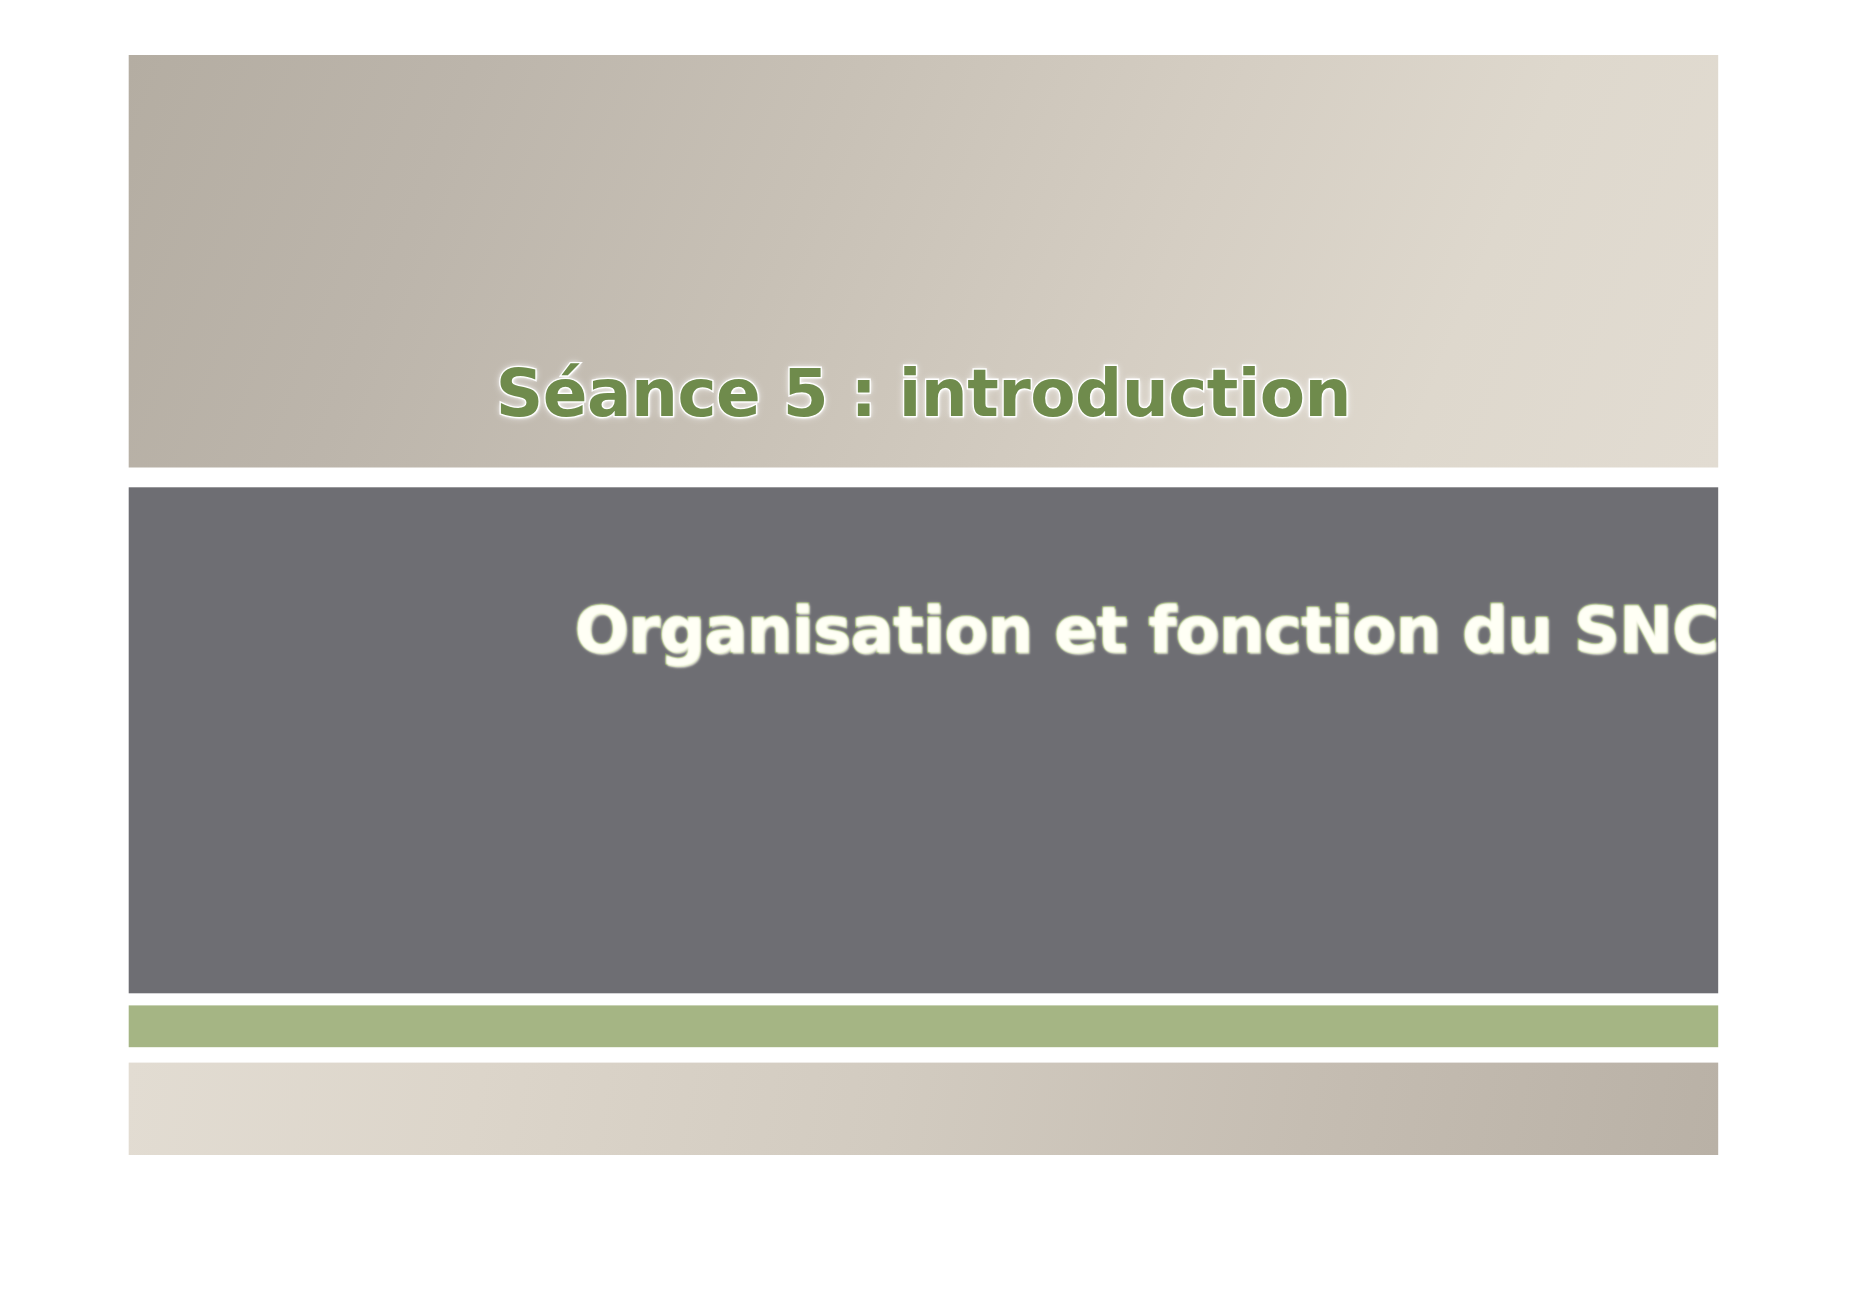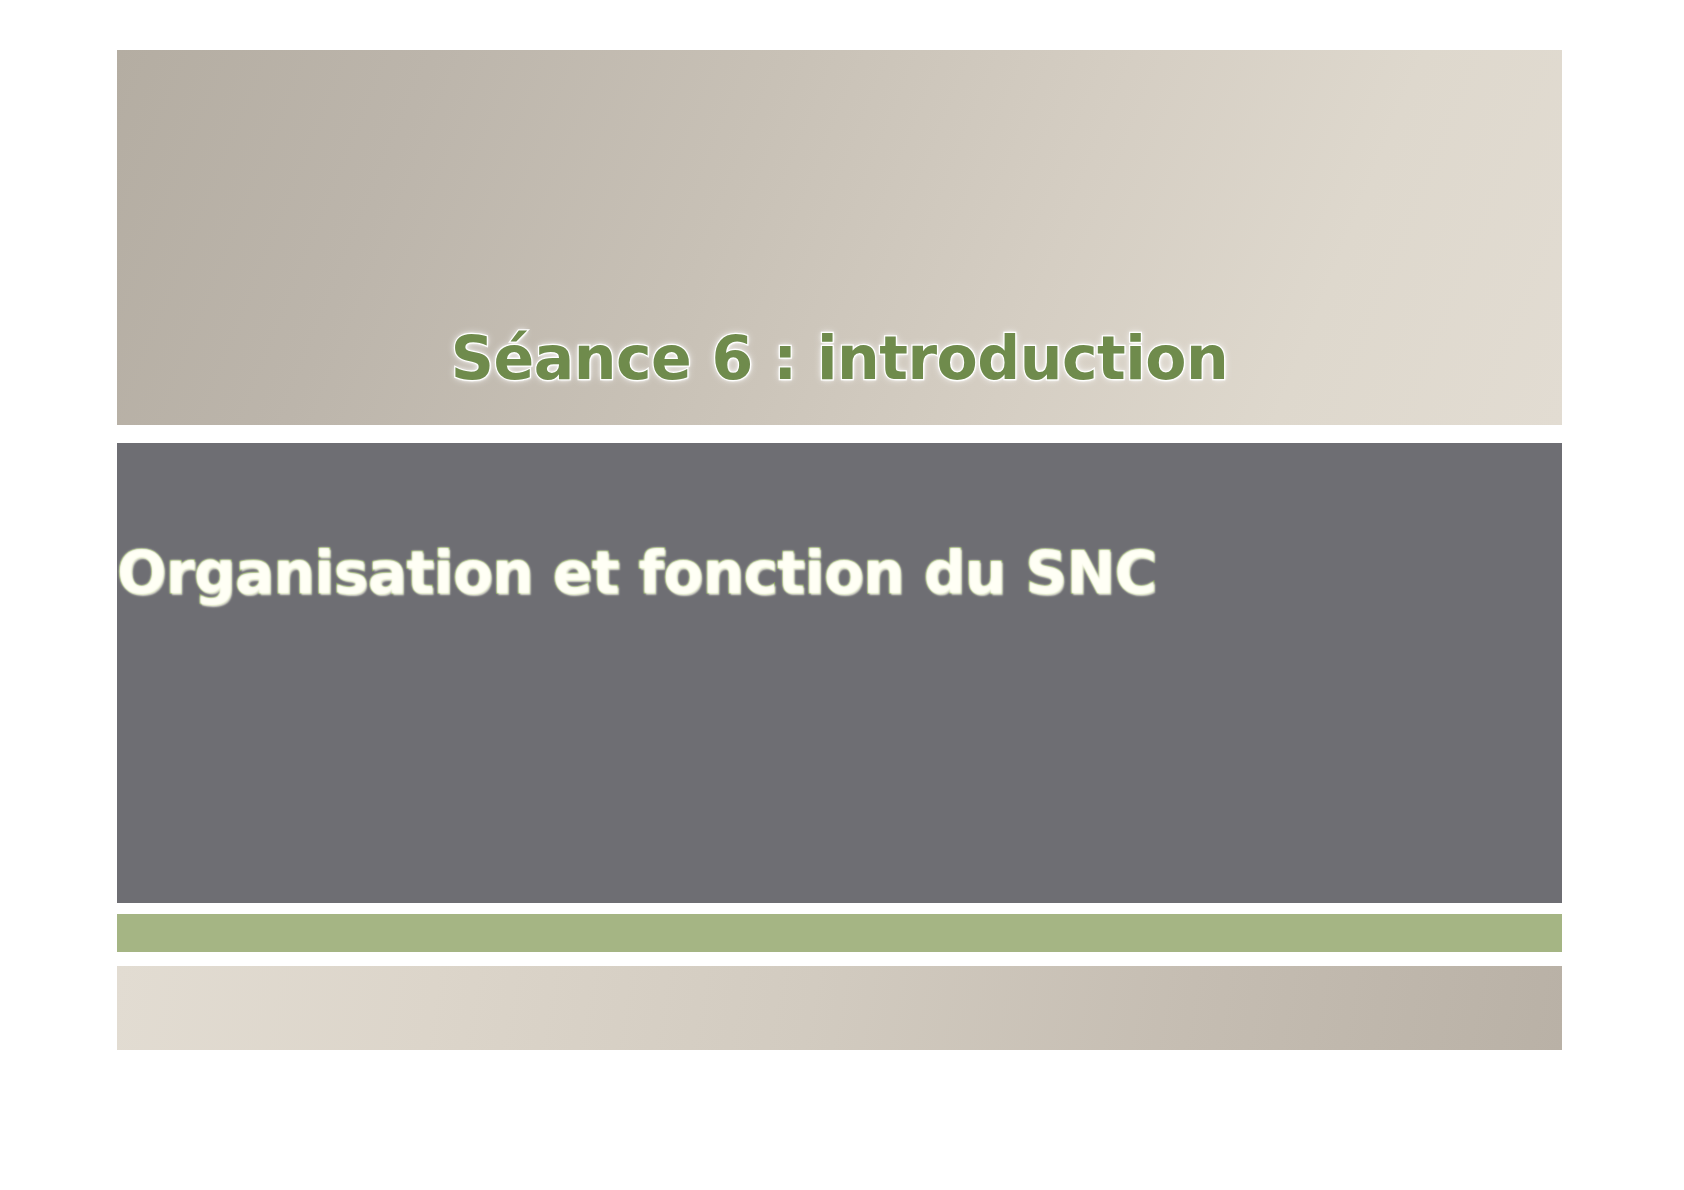--- a/index.html
+++ b/index.html
@@ -66,21 +66,21 @@
     width: 1445px;
     height: 460px;
     background: #6e6e73;
   }
 
   .subtitle-text {
     position: absolute;
     left: 0;
     right: 0;
     top: 96px;
-    text-align: left;
+    text-align: right;
     font-family: "DejaVu Sans", sans-serif;
     font-size: 58px;
     font-weight: 700;
     letter-spacing: -0.5px;
     white-space: nowrap;
     color: transparent;
     -webkit-text-stroke: 2.2px #7f9a57;
     paint-order: stroke fill;
     text-shadow:
        0 0 1.5px rgba(255,255,245,0.95),
@@ -112,21 +112,21 @@
                 #c5bdb2 74%,
                 #b9b1a6 100%);
   }
 </style>
 </head>
 <body>
 
 <div class="slide">
 
   <div class="band-title">
-    <div class="title-text">Séance 6 : introduction</div>
+    <div class="title-text">Séance 5 : introduction</div>
   </div>
 
   <div class="band-subtitle">
     <div class="subtitle-text">Organisation et fonction du SNC</div>
   </div>
 
   <div class="band-accent"></div>
 
   <div class="band-footer"></div>
 

